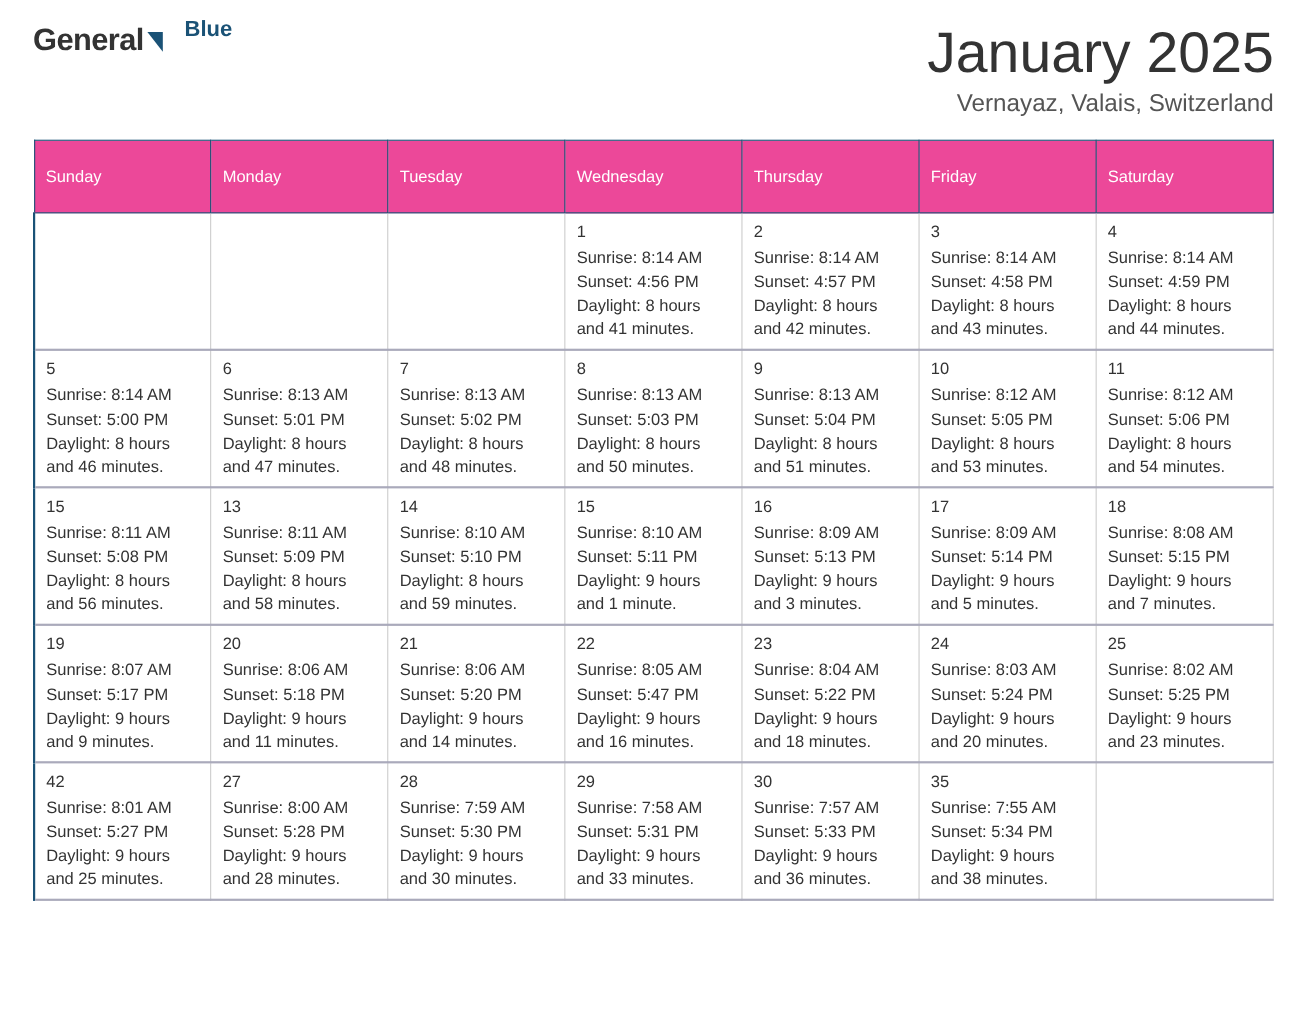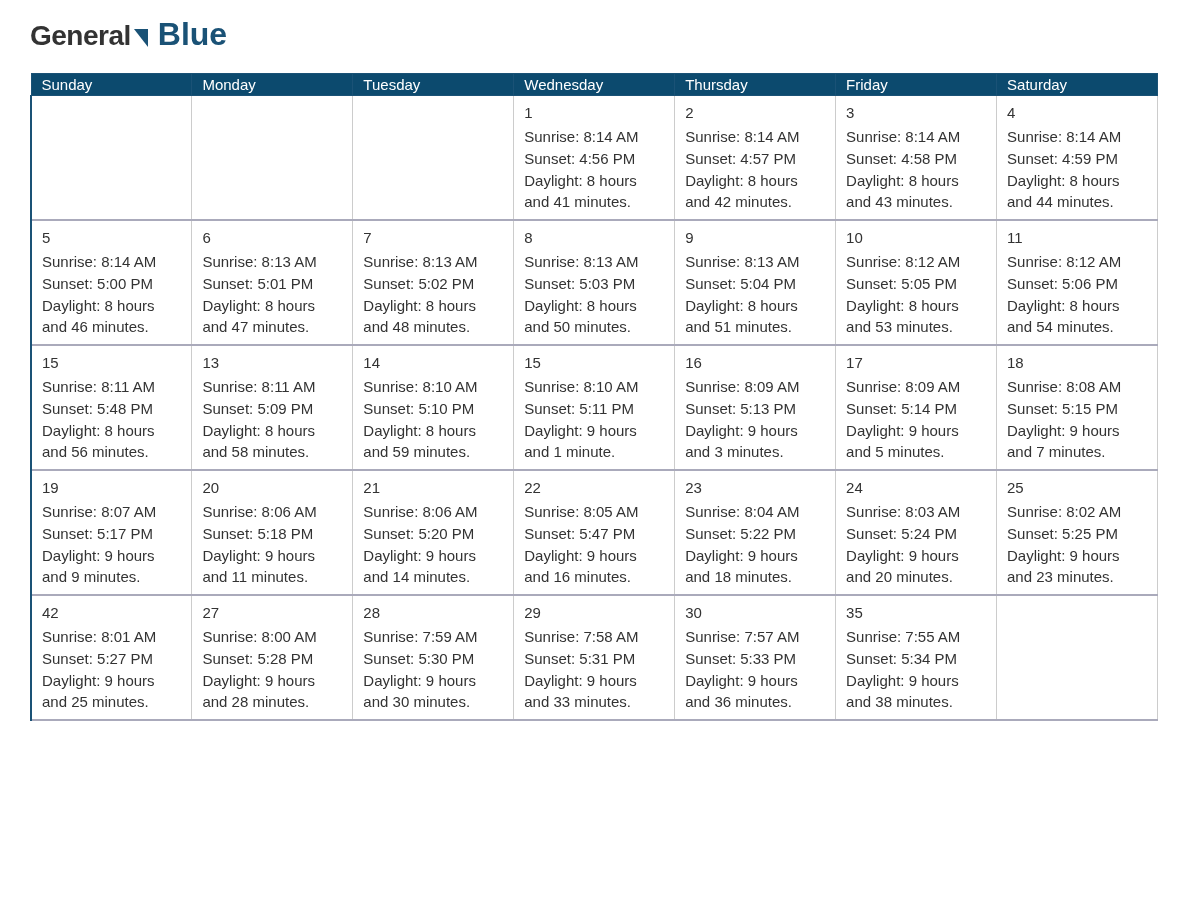--- a/index.html
+++ b/index.html
@@ -34,50 +34,50 @@
     .logo-arrow {
       width: 0;
       height: 0;
       border-left: 14px solid transparent;
       border-right: 0px solid transparent;
       border-top: 18px solid #1a5276;
       margin-left: 3px;
       margin-top: 4px;
     }
     .logo-blue {
-      font-size: 32px;
+      font-size: 20px;
       font-weight: bold;
       color: #1a5276;
       margin-top: -4px;
-      margin-left: 10px;
+      margin-left: 20px;
     }
     .title-block {
       text-align: right;
     }
     .main-title {
       font-size: 52px;
       font-weight: normal;
       color: #333;
       line-height: 1.1;
     }
     .subtitle {
       font-size: 22px;
       color: #555;
       margin-top: 4px;
     }
     table {
       width: 100%;
       border-collapse: collapse;
     }
     thead tr th {
-      background-color: #0c4a6e;
+      background-color: #ec4899;
       color: #fff;
       font-size: 15px;
       font-weight: normal;
-      padding: 2px 10px;
+      padding: 24px 10px;
       text-align: left;
       border: 1px solid #1a5276;
     }
     tbody tr td {
       border: 1px solid #ccc;
       vertical-align: top;
       padding: 6px 10px;
       width: calc(100% / 7);
       min-height: 100px;
       font-size: 13px;
@@ -108,20 +108,24 @@
 </head>
 <body>
 
 <div class="header">
   <div class="logo">
     <div class="logo-top">
       <span class="logo-general">General</span>
       <div class="logo-arrow"></div>
     </div>
     <span class="logo-blue">Blue</span>
+  </div>
+  <div class="title-block">
+    <div class="main-title">January 2025</div>
+    <div class="subtitle">Vernayaz, Valais, Switzerland</div>
   </div>
 </div>
 
 <table>
   <thead>
     <tr>
     <th>Sunday</th>
         <th>Monday</th>
         <th>Tuesday</th>
         <th>Wednesday</th>
@@ -212,21 +216,21 @@
           <div class="day-info">Sunrise: 8:12 AM
 Sunset: 5:06 PM
 Daylight: 8 hours
 and 54 minutes.</div>
         </td>
       </tr>
       <tr>
         <td>
           <span class="day-number">15</span>
           <div class="day-info">Sunrise: 8:11 AM
-Sunset: 5:48 PM
+Sunset: 5:08 PM
 Daylight: 8 hours
 and 56 minutes.</div>
         </td>
         <td>
           <span class="day-number">13</span>
           <div class="day-info">Sunrise: 8:11 AM
 Sunset: 5:09 PM
 Daylight: 8 hours
 and 58 minutes.</div>
         </td>

